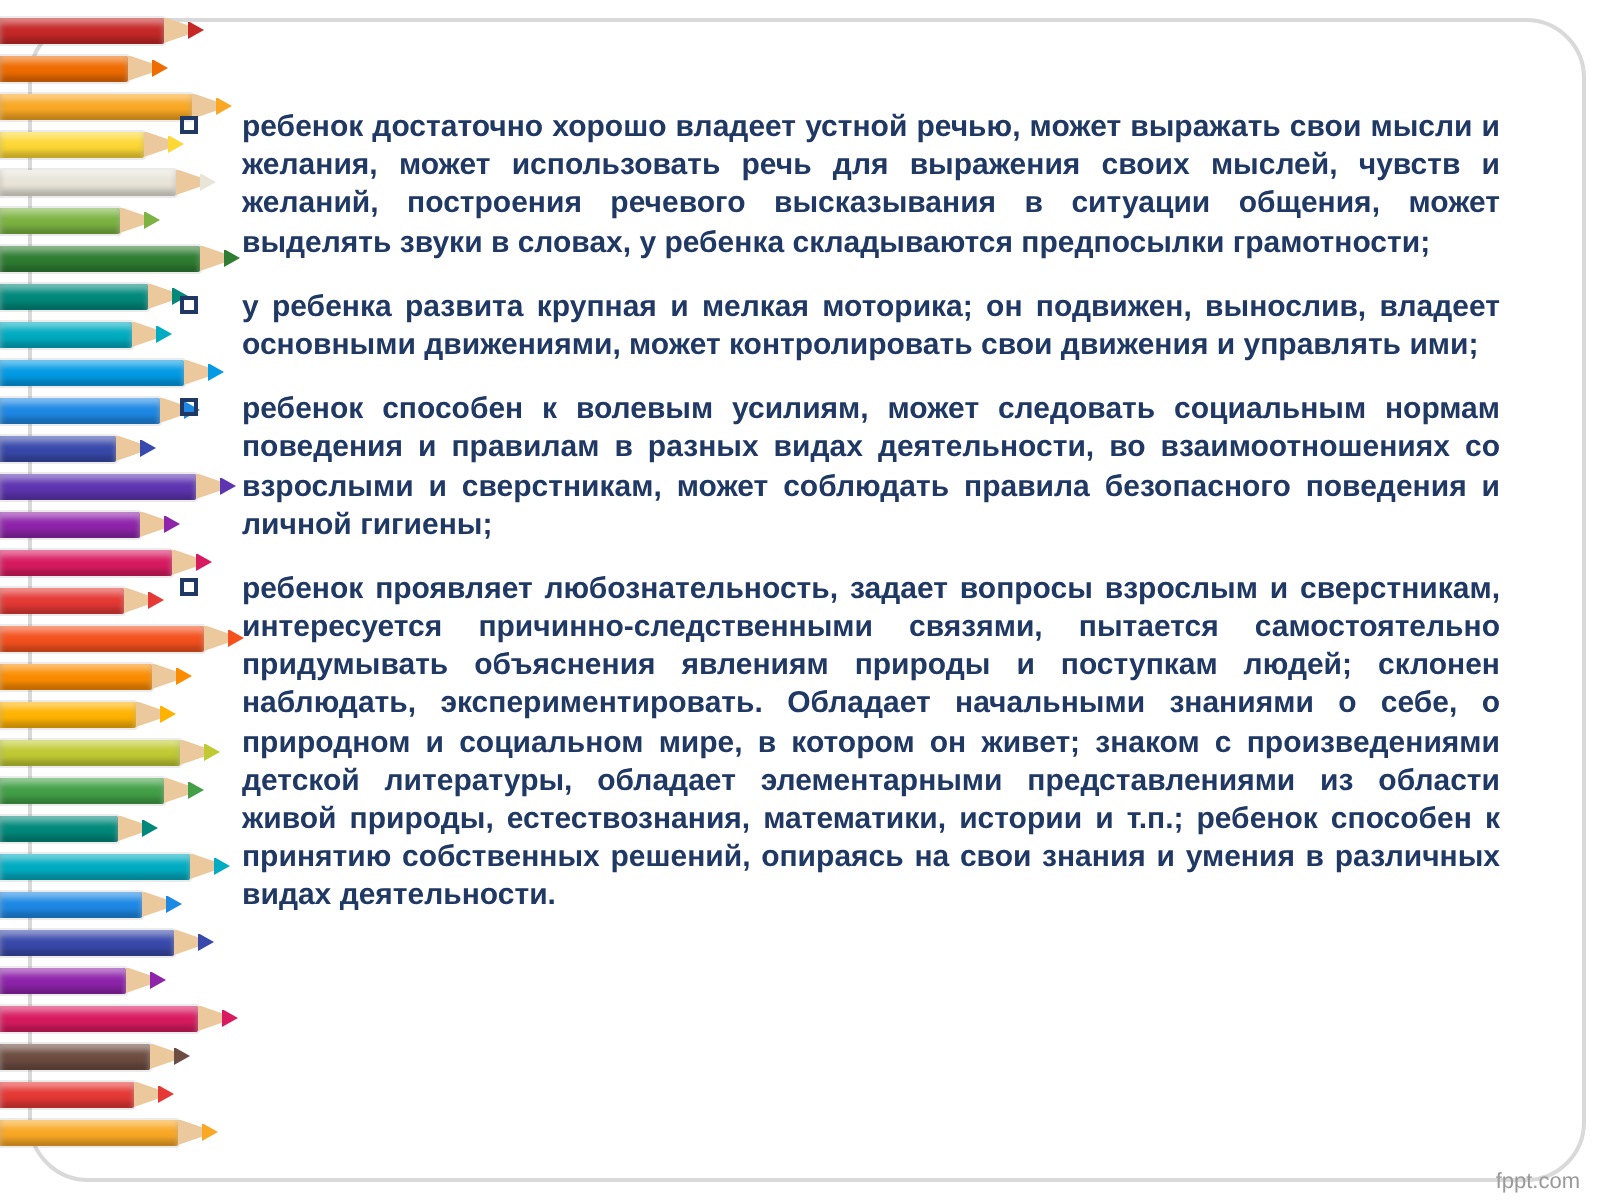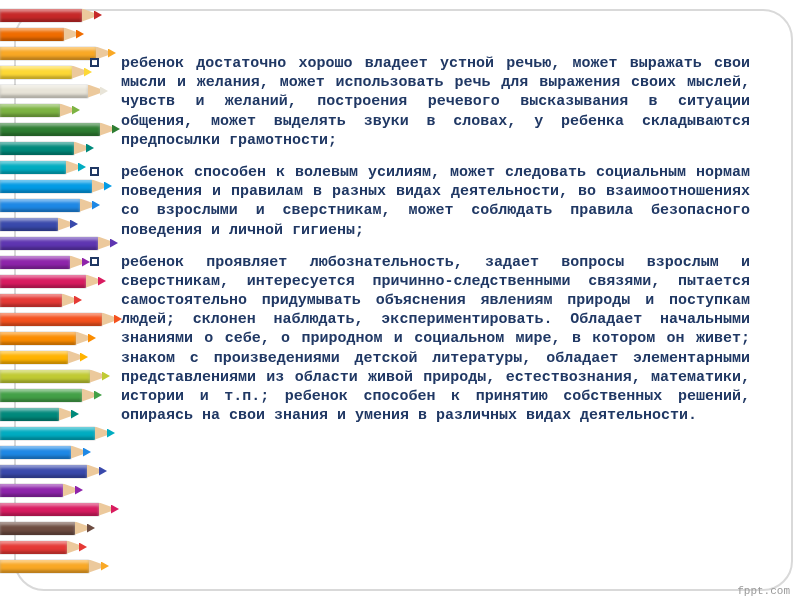--- a/index.html
+++ b/index.html
@@ -7,21 +7,20 @@
   body {
     font-family: "Liberation Sans", sans-serif;
     background: #ffffff;
     overflow: hidden;
   }
   .slide {
     position: relative;
     width: 800px;
     height: 600px;
     background: #ffffff;
-    font-family: Liberation Mono, monospace;
   }
   
   .frame {
     position: absolute;
     top: 9px; left: 14px; right: 7px; bottom: 9px;
     border: 2px solid #d9d9d9;
     border-radius: 30px;
     z-index: 1;
   }
   
@@ -248,20 +247,24 @@
       </div>
     </div>
 
   <ul class="content">
     <li class="bullet">
       <span class="marker"></span>
       <span>ребенок достаточно хорошо владеет устной речью, может выражать свои мысли и желания, может использовать речь для выражения своих мыслей, чувств и желаний, построения речевого высказывания в ситуации общения, может выделять звуки в словах, у ребенка складываются предпосылки грамотности;</span>
     </li>
     <li class="bullet">
       <span class="marker"></span>
+      <span>у ребенка развита крупная и мелкая моторика; он подвижен, вынослив, владеет основными движениями, может контролировать свои движения и управлять ими;</span>
+    </li>
+    <li class="bullet">
+      <span class="marker"></span>
       <span>ребенок способен к волевым усилиям, может следовать социальным нормам поведения и правилам в разных видах деятельности, во взаимоотношениях со взрослыми и сверстникам, может соблюдать правила безопасного поведения и личной гигиены;</span>
     </li>
     <li class="bullet">
       <span class="marker"></span>
       <span>ребенок проявляет любознательность, задает вопросы взрослым и сверстникам, интересуется причинно-следственными связями, пытается самостоятельно придумывать объяснения явлениям природы и поступкам людей; склонен наблюдать, экспериментировать. Обладает начальными знаниями о себе, о природном и социальном мире, в котором он живет; знаком с произведениями детской литературы, обладает элементарными представлениями из области живой природы, естествознания, математики, истории и т.п.; ребенок способен к принятию собственных решений, опираясь на свои знания и умения в различных видах деятельности.</span>
     </li>
   </ul>
 
   <div class="watermark">fppt.com</div>
 

